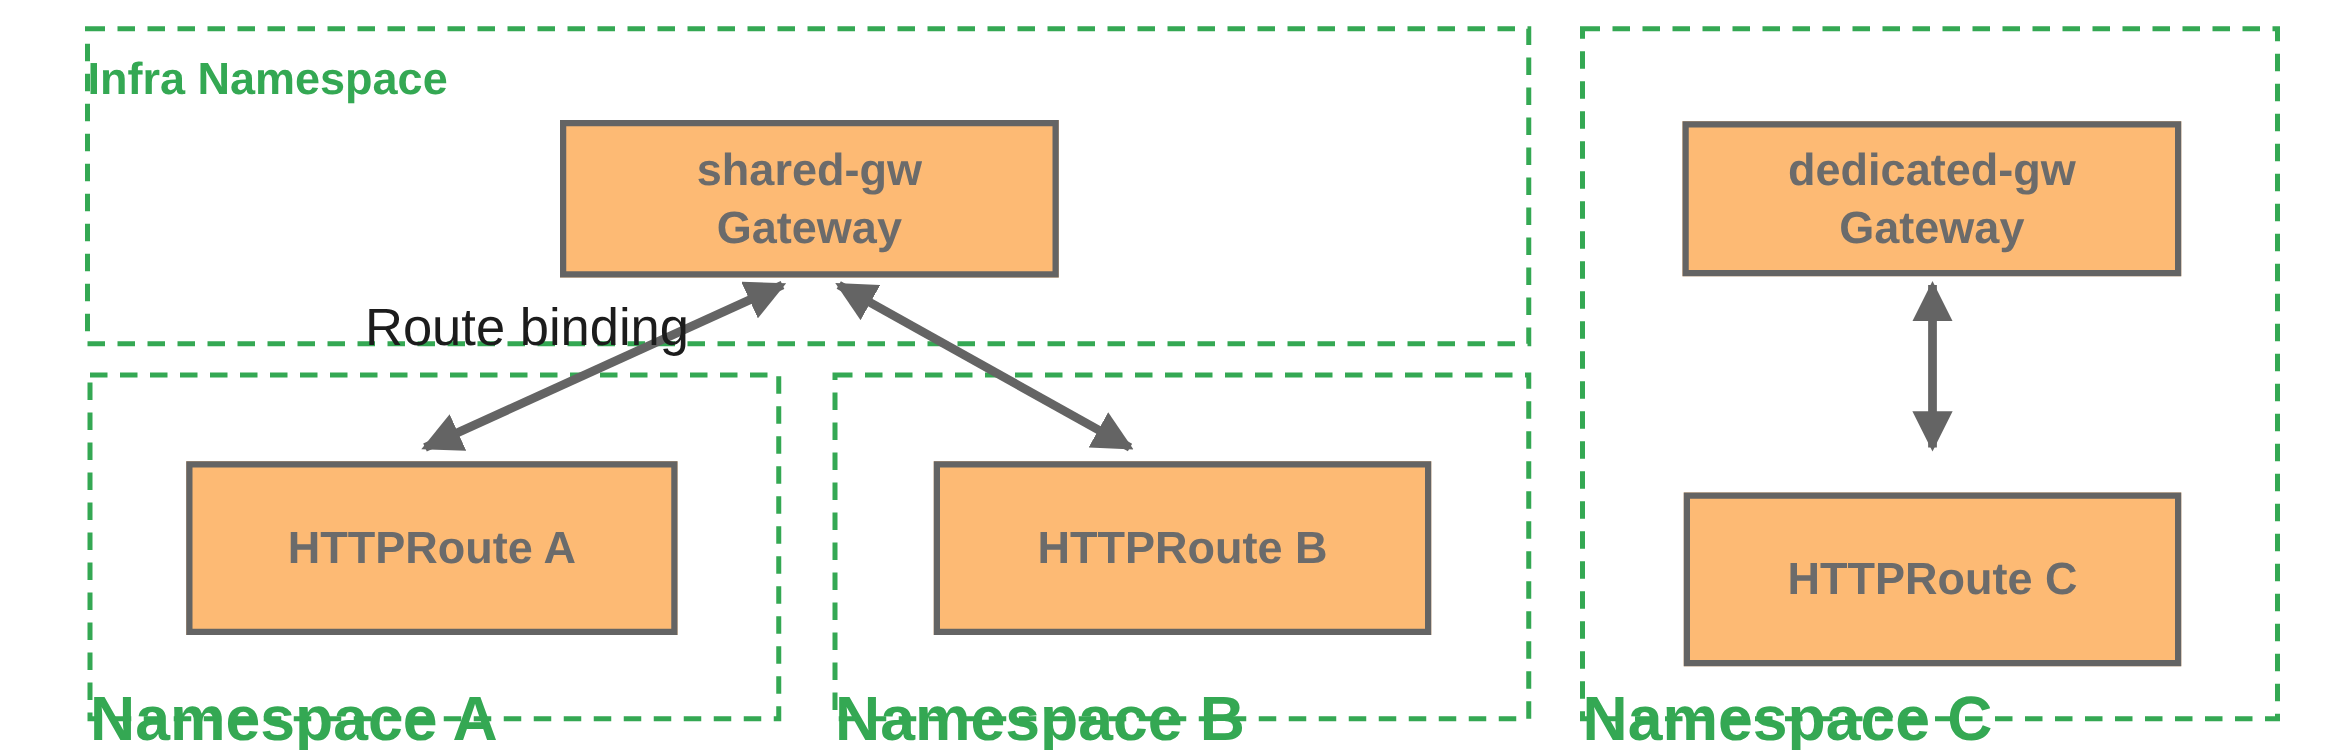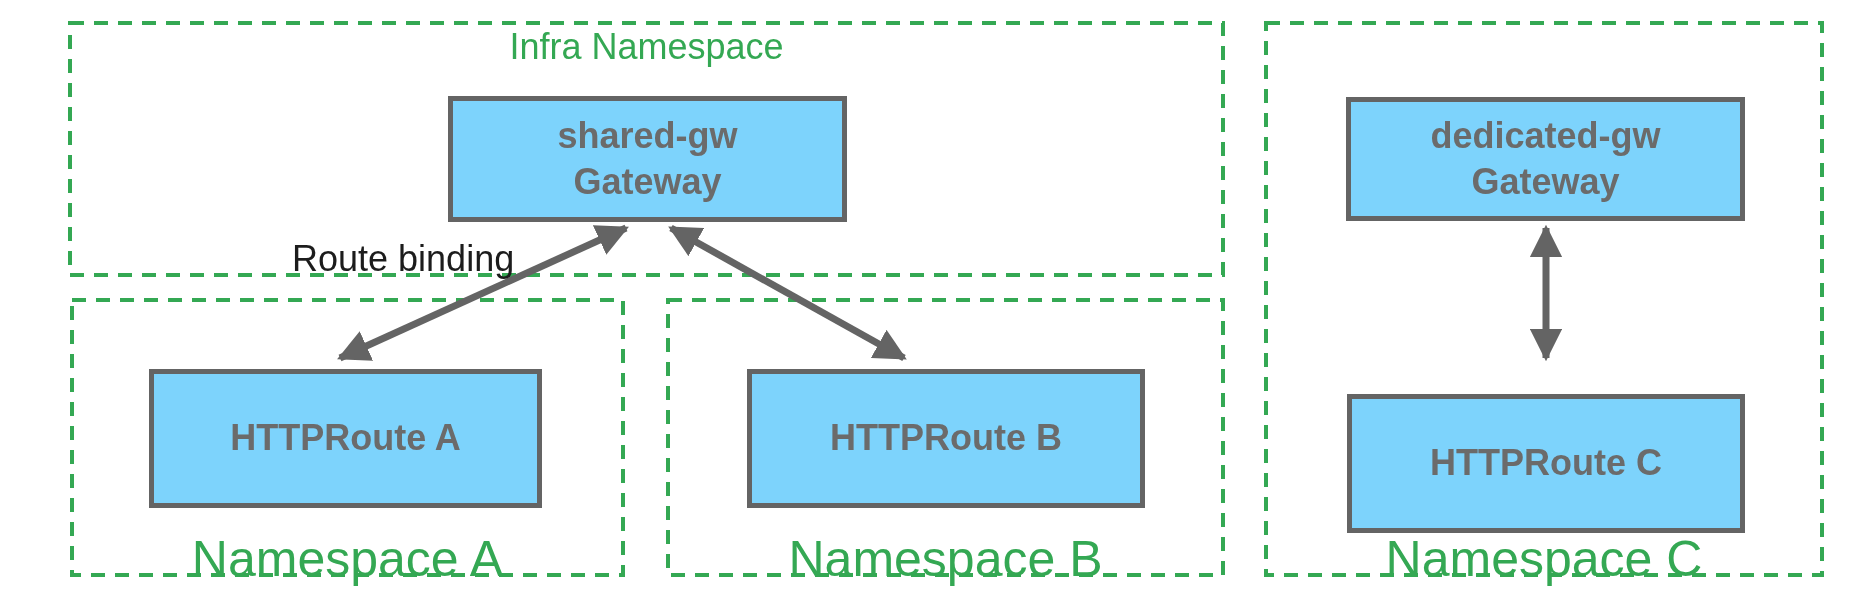--- a/index.html
+++ b/index.html
@@ -25,44 +25,44 @@
     stroke-width: 4;
     stroke-dasharray: 14 10;
   }
   .arrow-line {
     stroke: var(--gray);
     stroke-width: 7;
     fill: none;
   }
   .node {
     position: absolute;
-    background: #7dd3fc;
+    background: #fdba74;
     border: 5px solid var(--gray);
     display: flex;
     flex-direction: column;
     align-items: center;
     justify-content: center;
     text-align: center;
     color: var(--text-gray);
     font-size: 36px;
     font-weight: 700;
     line-height: 1.28;
   }
   .green-label {
     position: absolute;
     color: var(--green);
-    font-weight: 400;
-    text-align: center;
+    font-weight: 700;
+    margin-top: 16px;
   }
   .title-label { font-size: 36px; }
   .ns-label { font-size: 50px; }
   .annotation {
     position: absolute;
     color: var(--black);
-    font-size: 36px;
+    font-size: 42px;
     font-weight: 400;
     white-space: nowrap;
   }
 </style>
 </head>
 <body>
 
 <div class="stage">
 
   <svg viewBox="0 0 1860 600">

